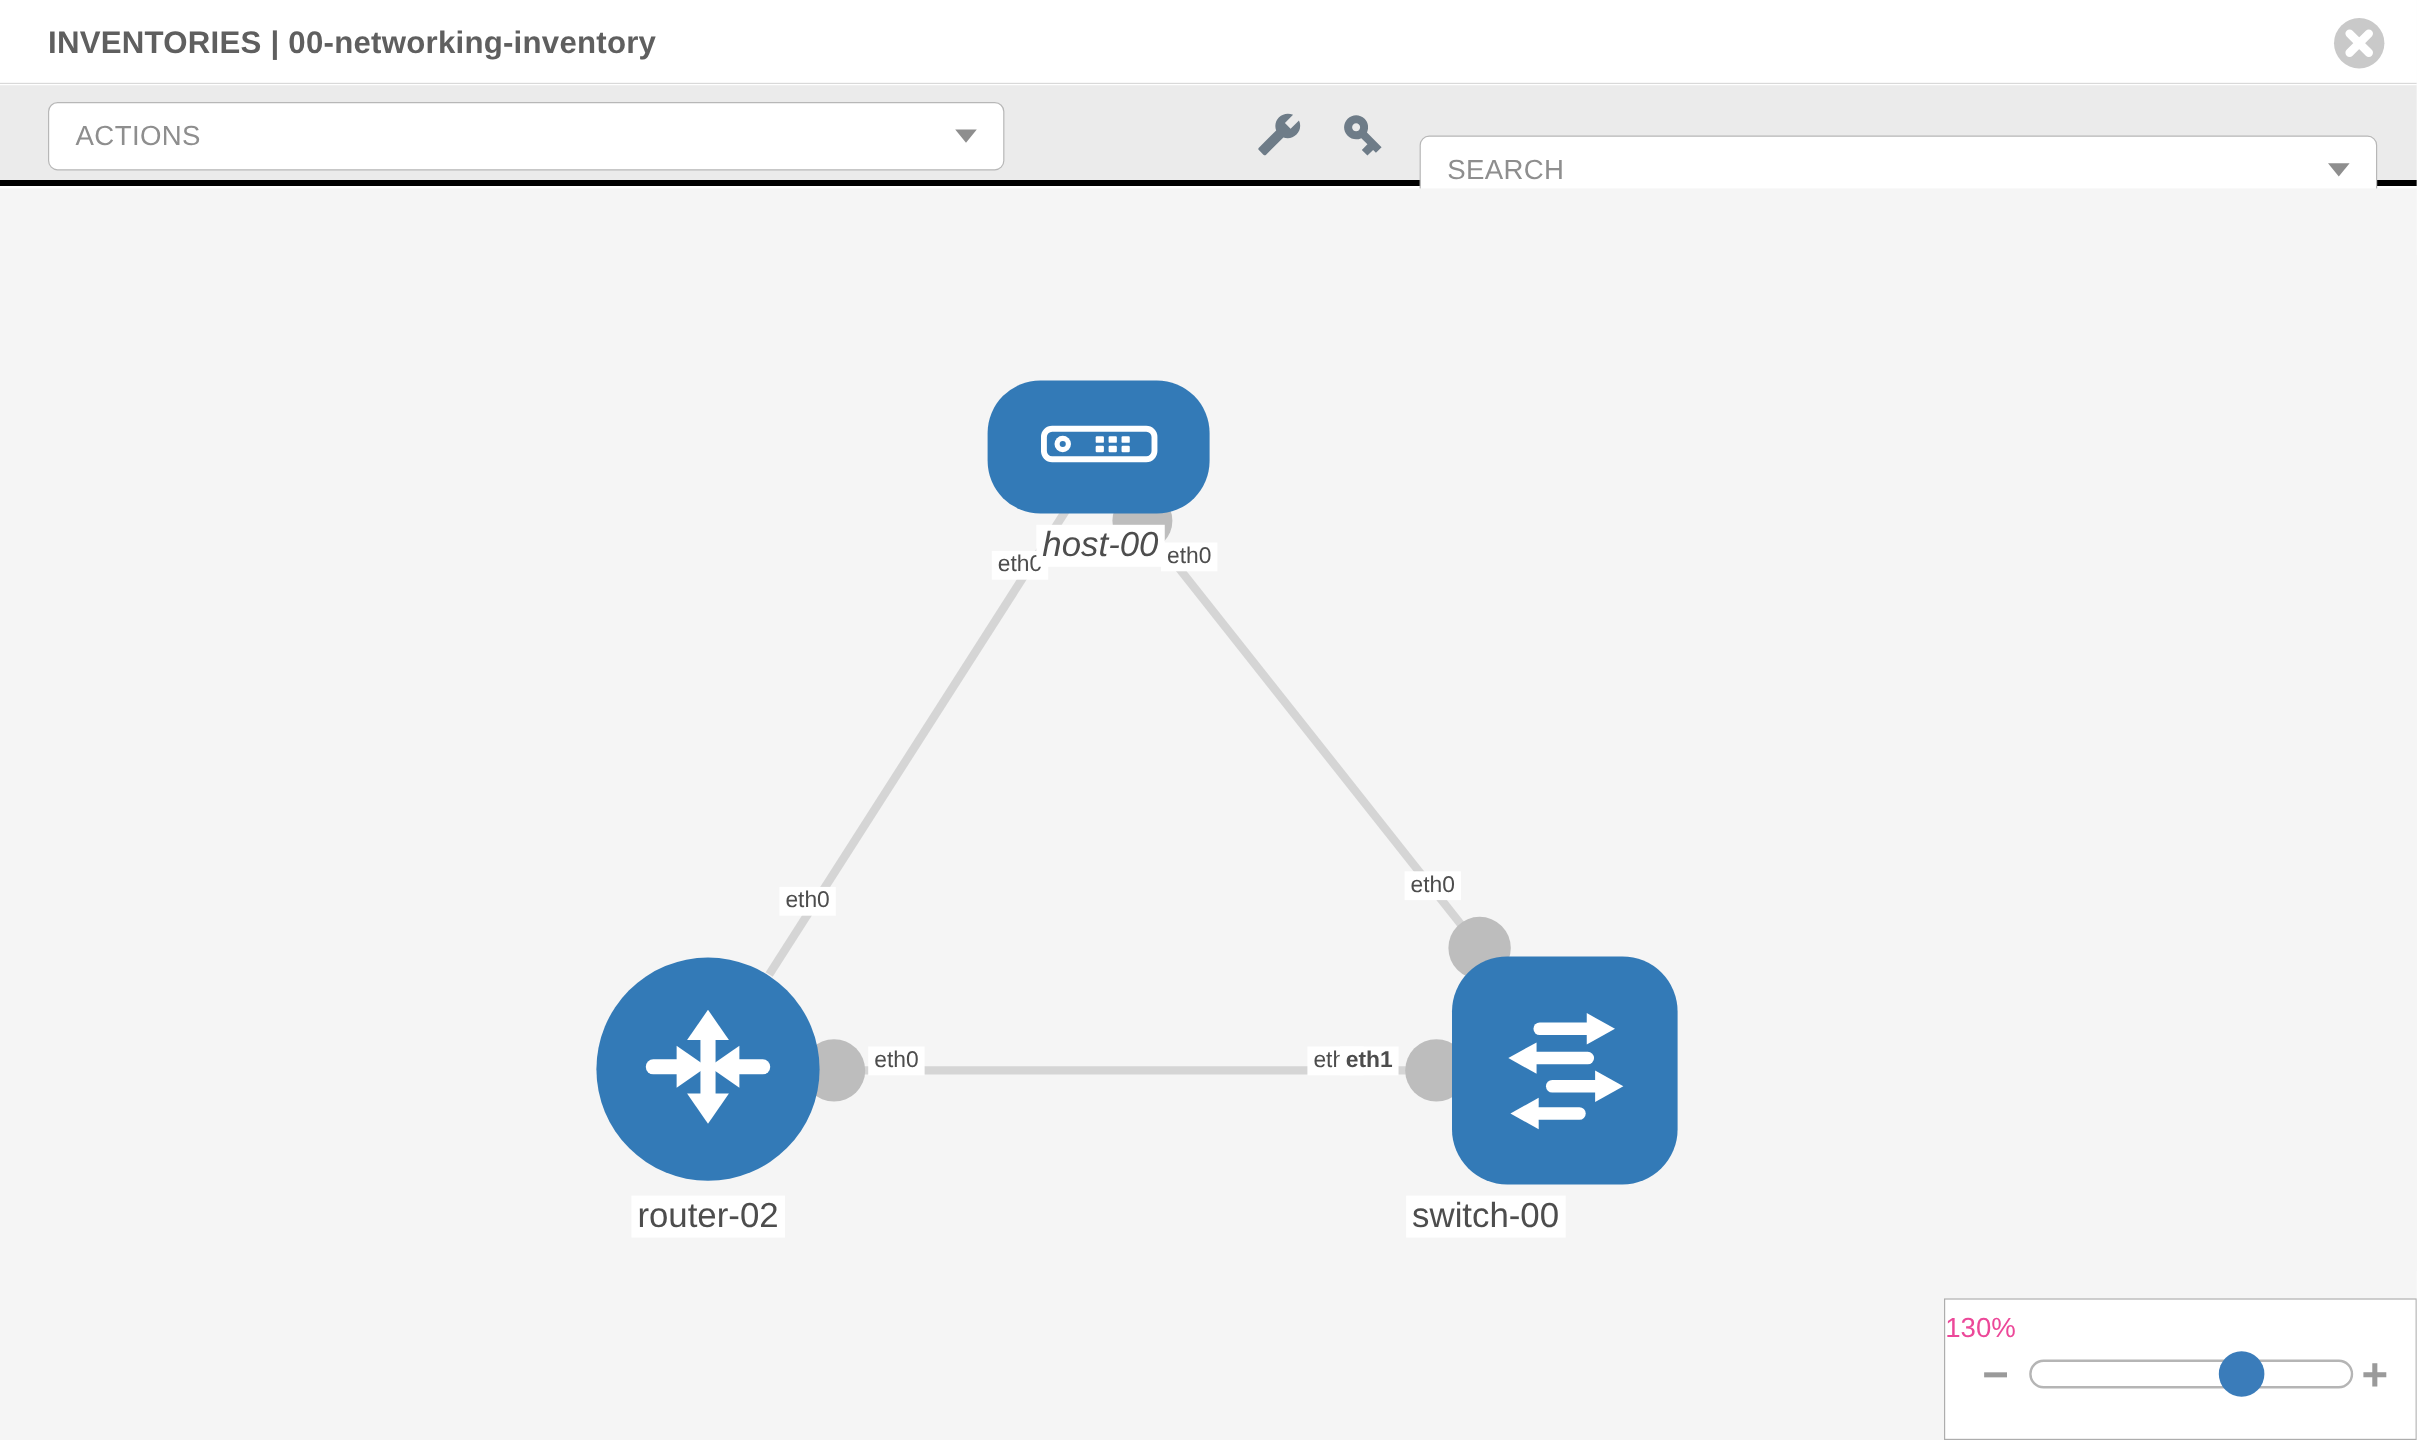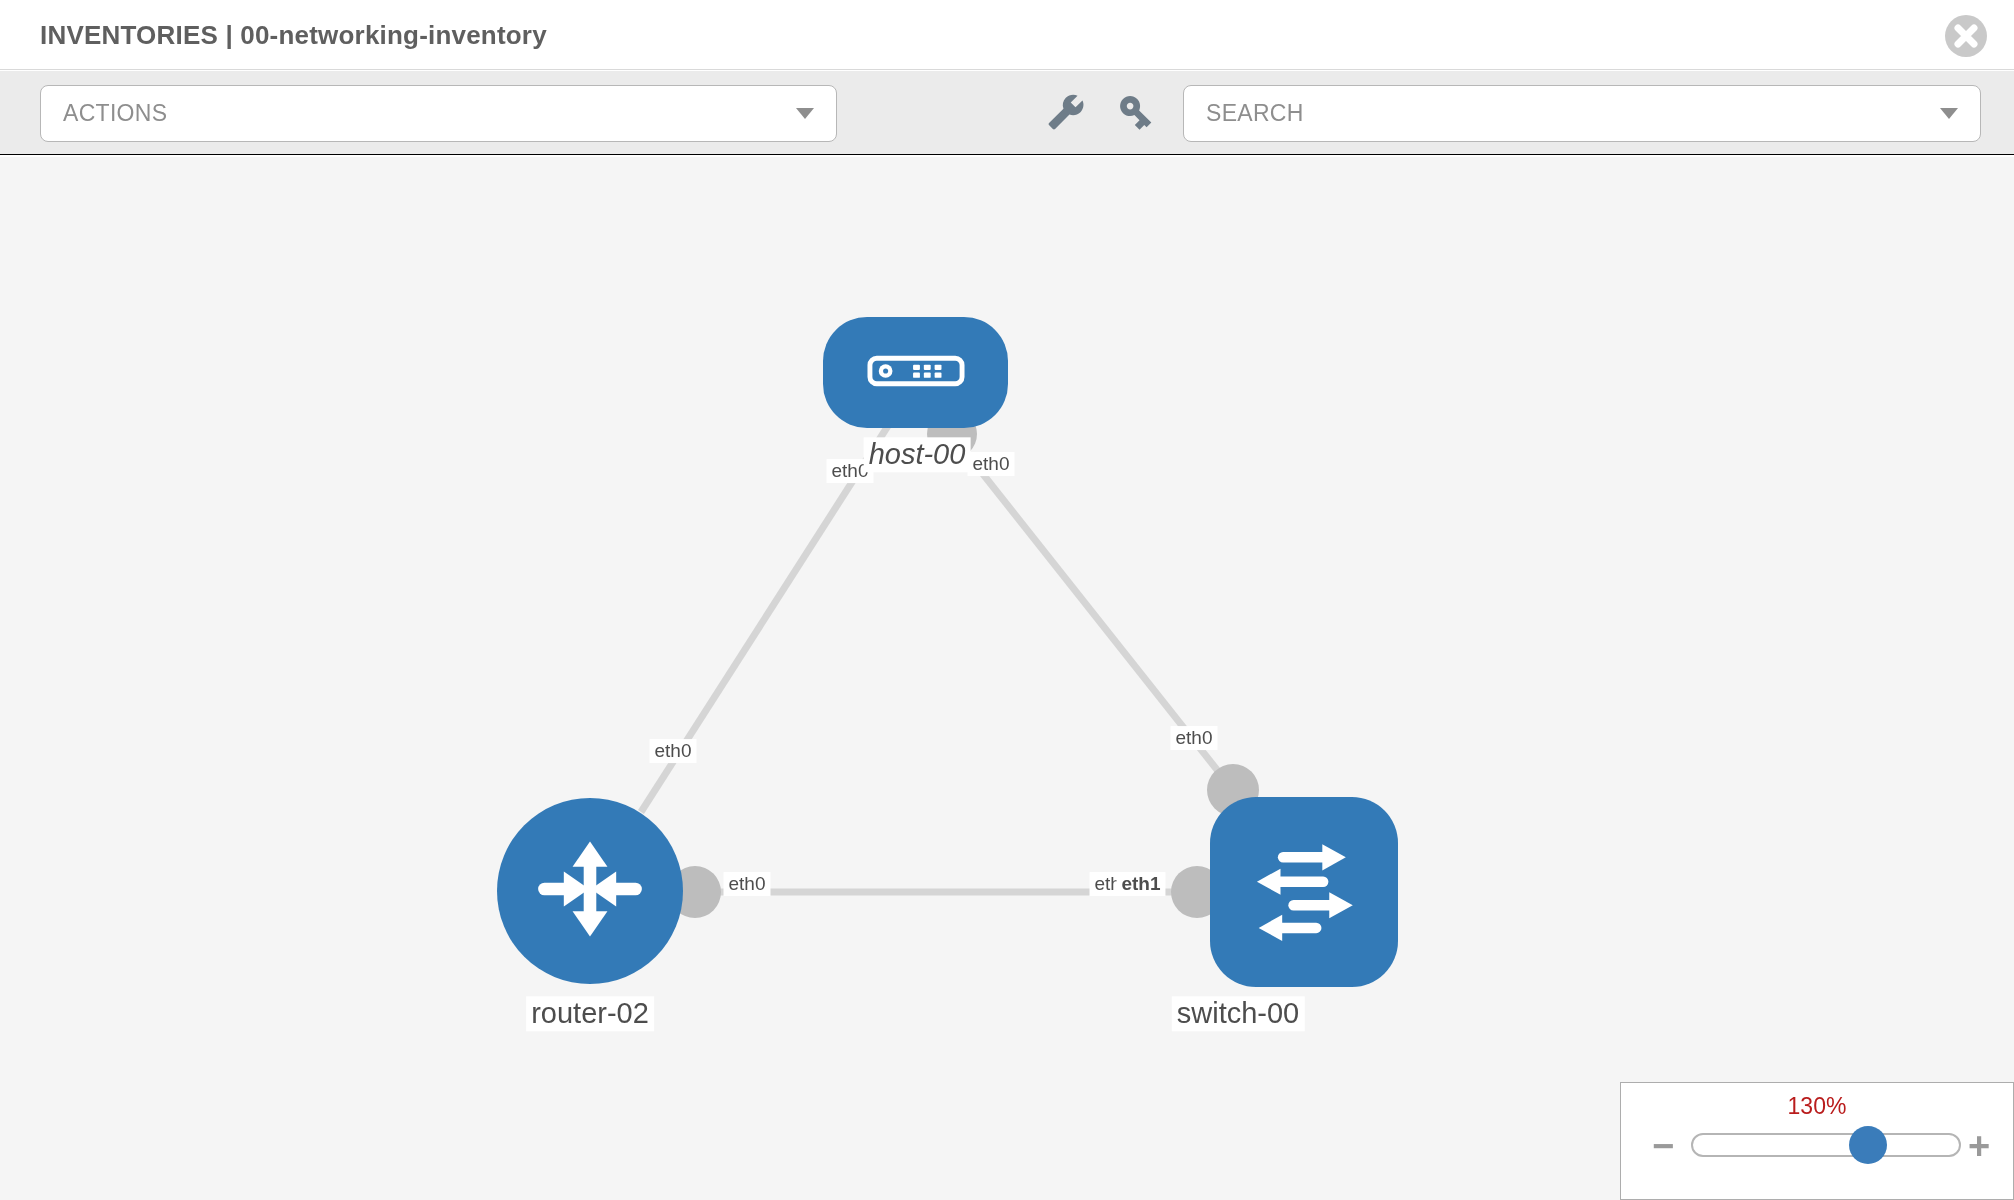--- a/index.html
+++ b/index.html
@@ -18,30 +18,30 @@
     font-size: 26px; font-weight: bold; color: #5f5f5f; letter-spacing: 0.2px;
   }
   .close-btn {
     position: absolute; left: 1943px; top: 13px; width: 46px; height: 46px;
     cursor: pointer; background: none; border: none; padding: 0;
   }
 
   
   .toolbar {
     position: absolute; left: 0; top: 71px; width: 2014px; height: 84px;
-    background: #ebebeb; border-bottom: 1px solid #000000;
+    background: #ebebeb; border-bottom: 5px solid #000000;
   }
   .combo {
     position: absolute; top: 14px; height: 57px;
     background: #ffffff; border: 1px solid #b7b7b7; border-radius: 8px;
     display: flex; align-items: center; justify-content: space-between;
     padding: 0 22px; cursor: pointer;
   }
   .combo-actions { left: 40px; width: 797px; }
-  .combo-search { left: 1183px; width: 798px; }
+  .combo-search { left: 1183px; width: 798px; margin-top: 28px; }
   .combo-label { font-size: 23px; color: #8e8e8e; letter-spacing: 0.3px; }
   .caret-down {
     width: 0; height: 0;
     border-left: 9px solid transparent; border-right: 9px solid transparent;
     border-top: 11px solid #8e8e8e;
   }
   .tool-icon-btn {
     position: absolute; top: 0; width: 56px; height: 84px;
     background: none; border: none; display: flex; align-items: center; justify-content: center;
     cursor: pointer;
@@ -72,21 +72,21 @@
   .chip-node { font-size: 29px; }
   .chip-if { font-size: 19px; }
 
   
   .zoom-panel {
     position: absolute; left: 1620px; top: 1082px; width: 394px; height: 118px;
     background: #ffffff; border: 1px solid #adadad;
   }
   .zoom-level {
     position: absolute; left: 0; top: 10px; width: 100%;
-    text-align: center; font-size: 23px; color: #b91c1c;
+    font-size: 23px; color: #ec4899;
   }
   .zoom-minus, .zoom-plus {
     position: absolute; top: 40px; width: 40px; height: 46px;
     background: none; border: none; font-size: 38px; font-weight: bold; color: #9a9a9a;
     line-height: 42px; cursor: pointer; padding: 0; text-align: center;
     font-family: "Liberation Sans", sans-serif;
   }
   .zoom-minus { left: 22px; }
   .zoom-plus { left: 338px; }
   .zoom-track {

